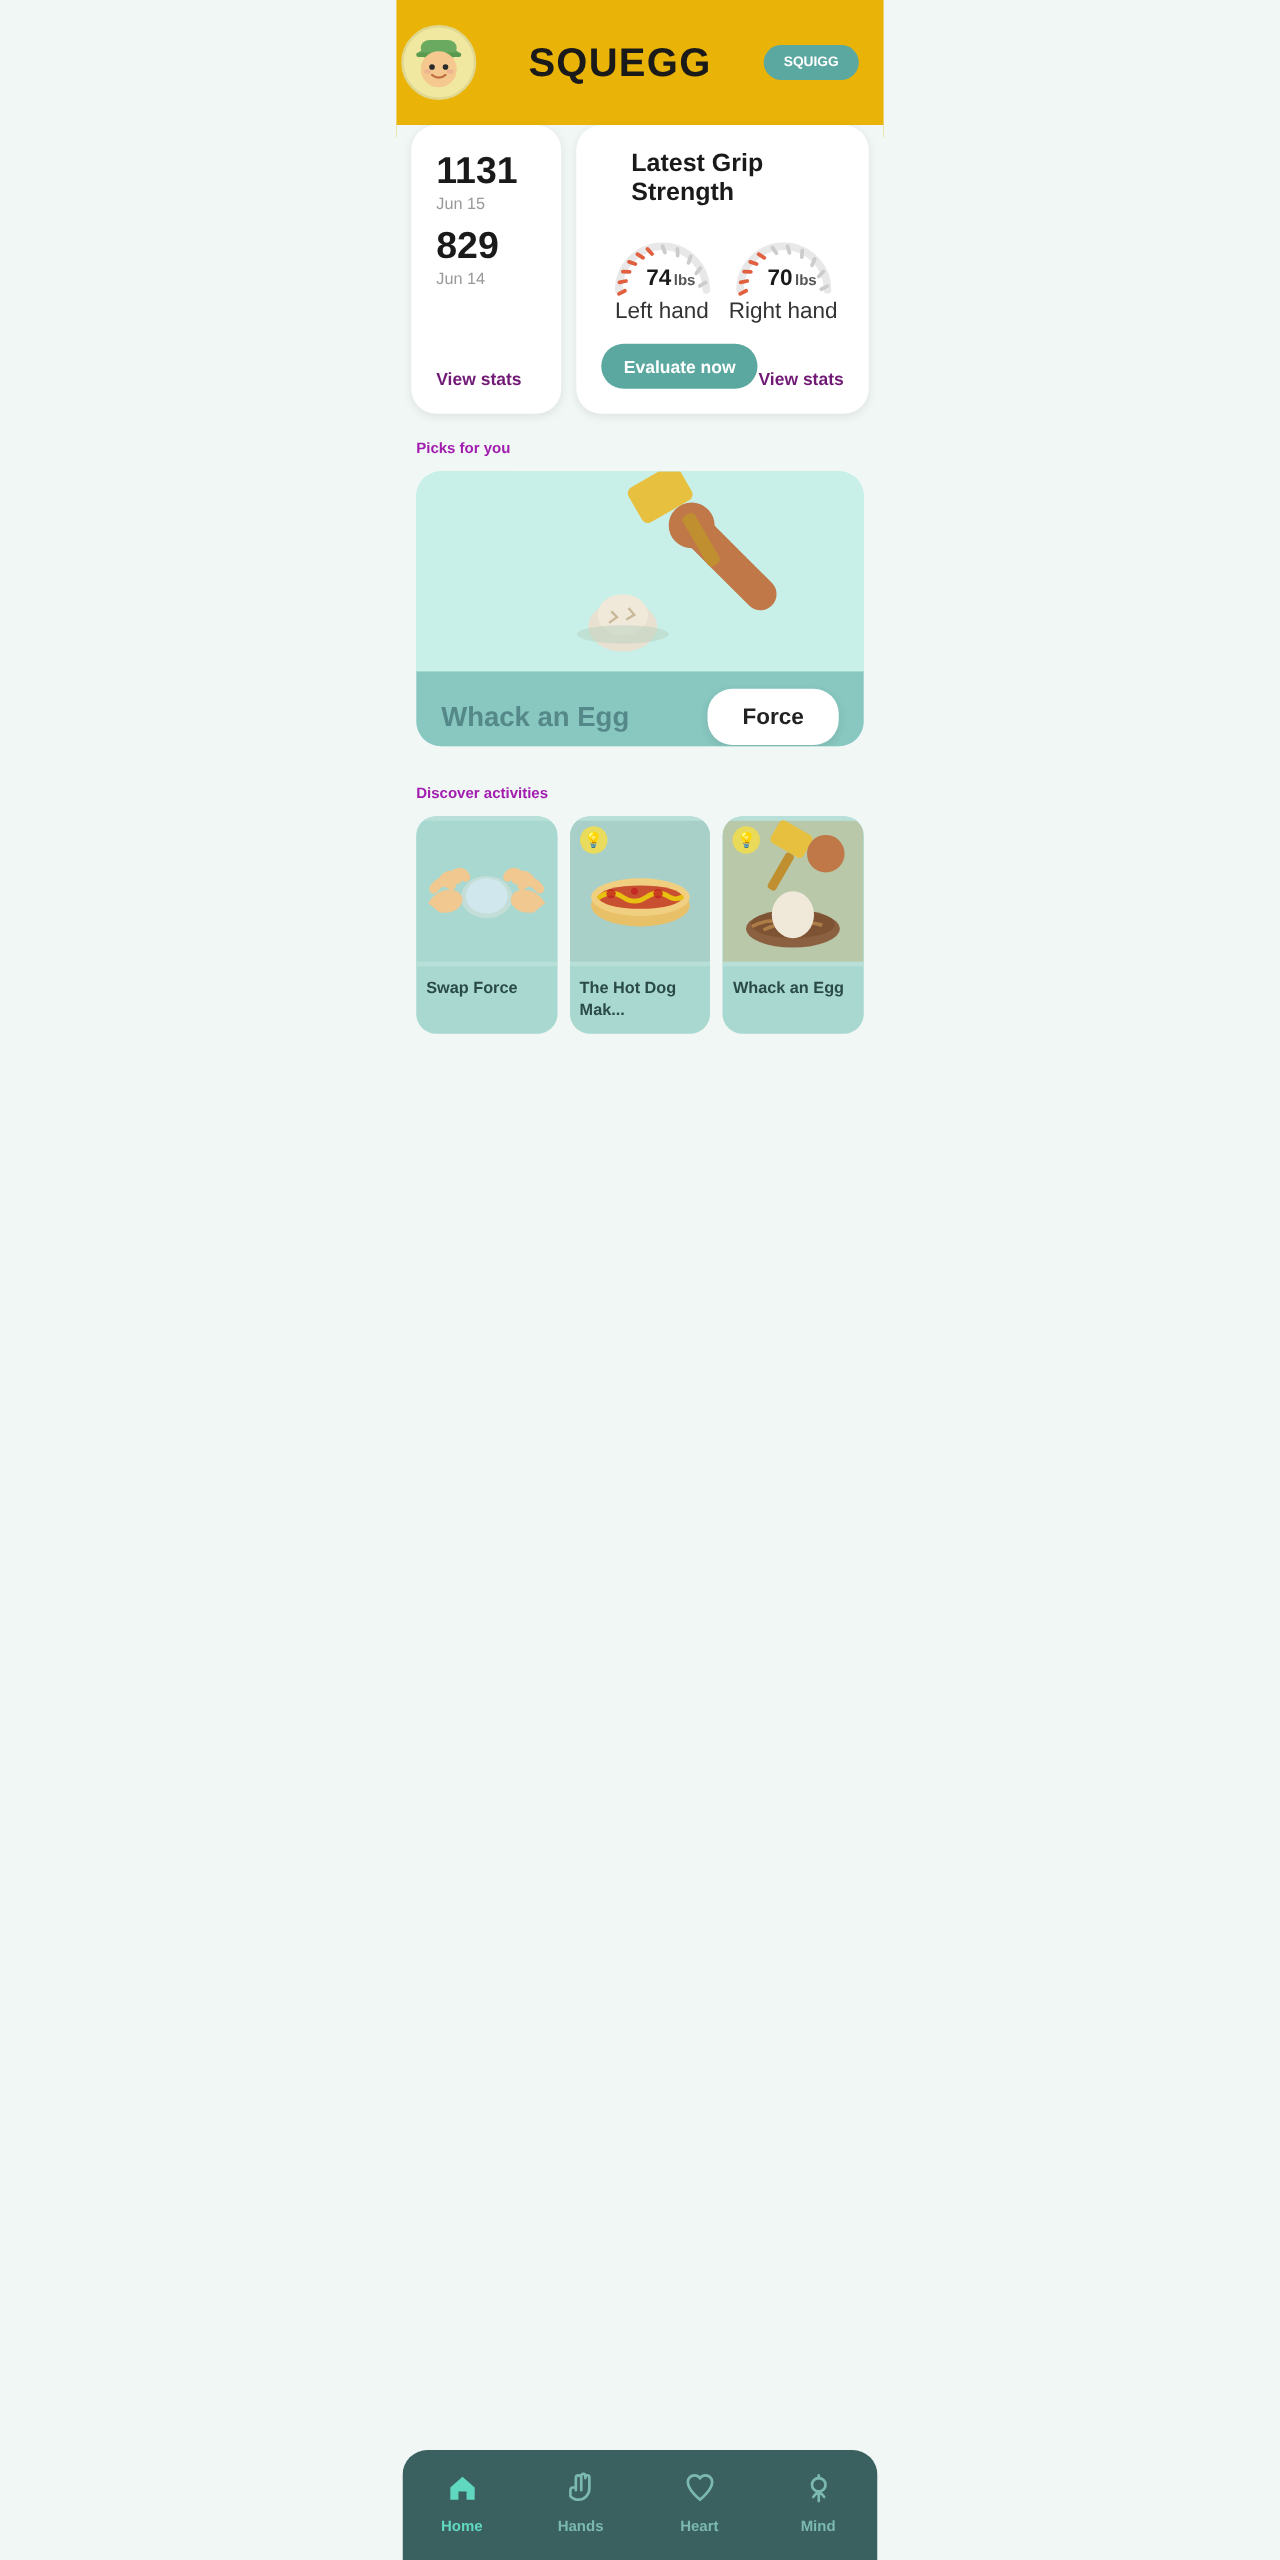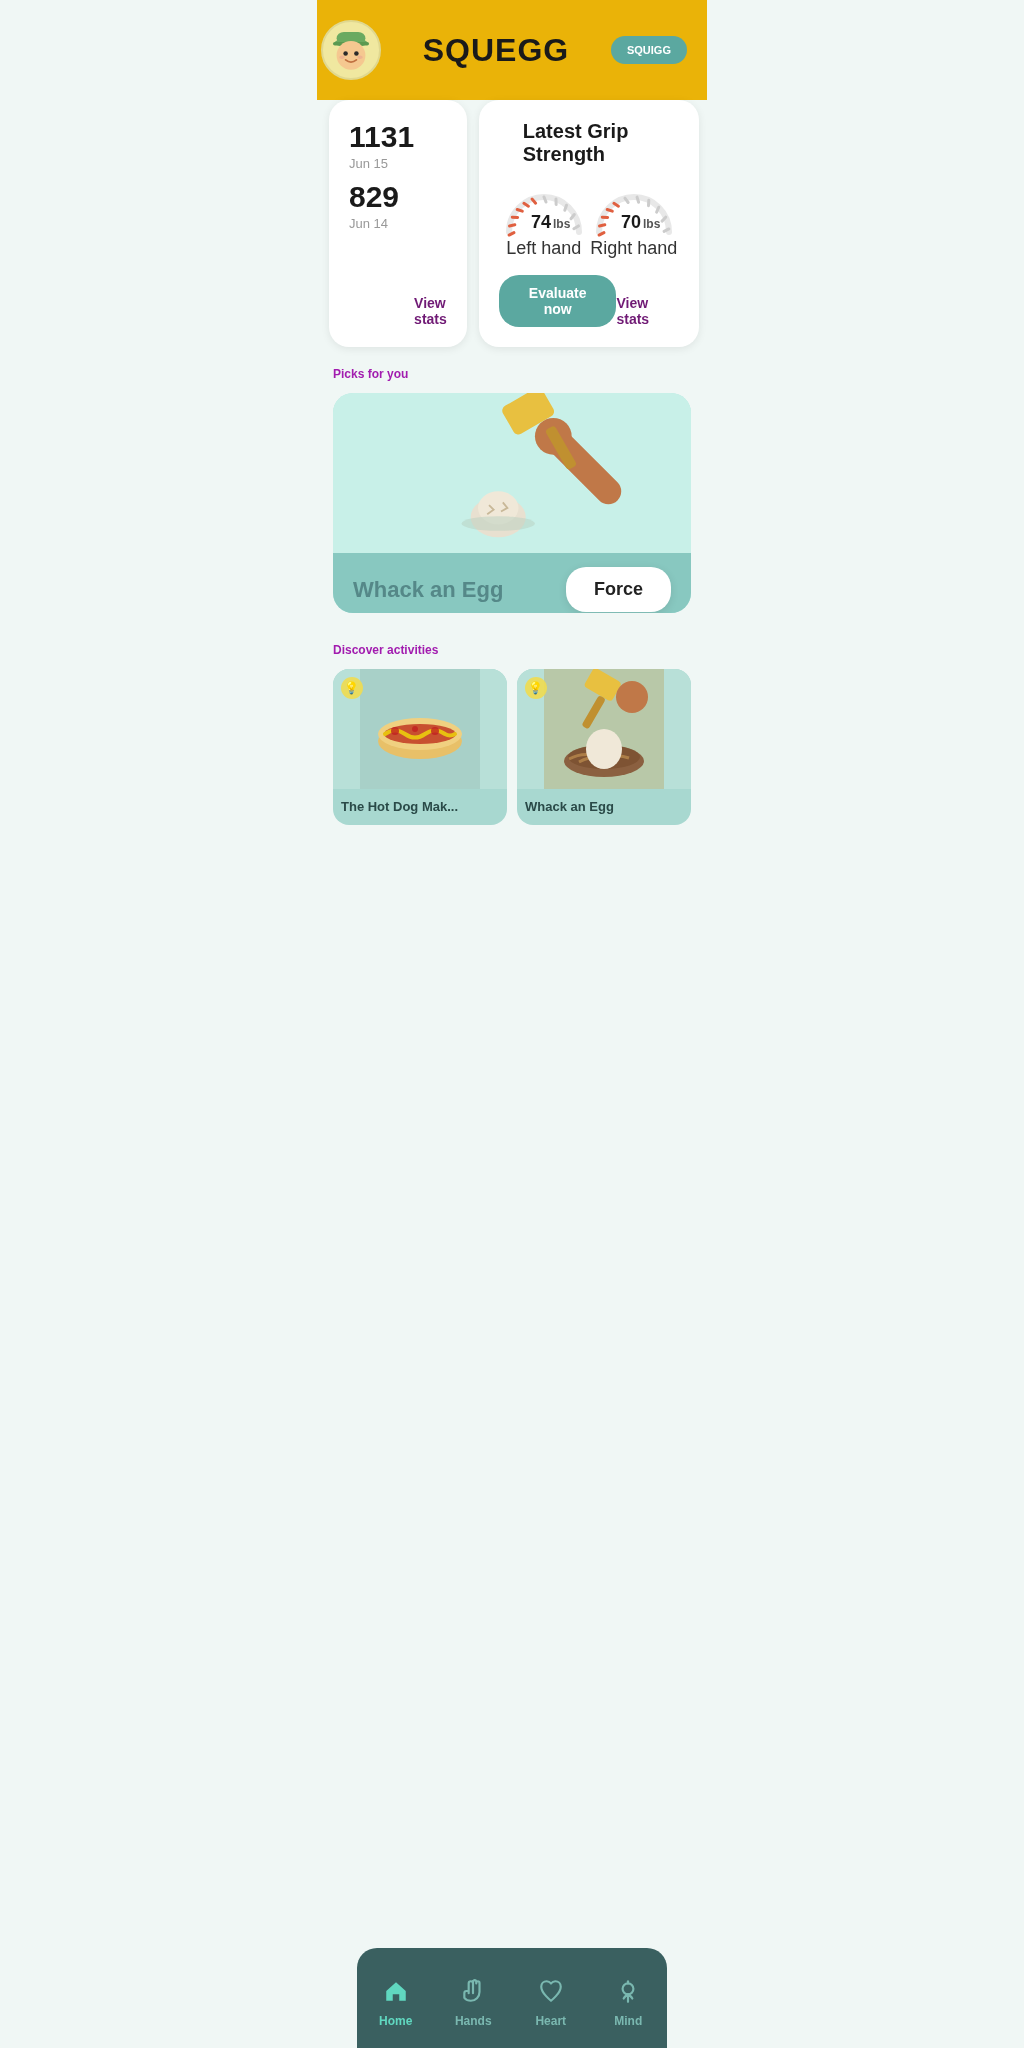--- a/index.html
+++ b/index.html
@@ -70,21 +70,21 @@
     .card {
       background: white;
       border-radius: 20px;
       padding: 20px;
       box-shadow: 0 2px 8px rgba(0,0,0,0.08);
     }
 
     .score-card {
       flex: 0 0 120px;
       display: flex;
-      flex-direction: row;
+      flex-direction: column;
       justify-content: space-between;
       min-height: 200px;
     }
 
     .score-entry {
       margin-bottom: 8px;
     }
 
     .score-value {
       font-size: 30px;
@@ -270,26 +270,26 @@
       font-size: 12px;
       z-index: 2;
     }
 
     
     .bottom-nav {
       position: fixed;
       bottom: 0;
       left: 50%;
       transform: translateX(-50%);
-      width: 310px;
+      width: 380px;
       background: #3a6060;
       display: flex;
       justify-content: space-around;
       align-items: center;
-      padding: 30px 0 20px 0;
+      padding: 17px 0 20px 0;
       border-radius: 20px 20px 0 0;
     }
 
     .nav-item {
       display: flex;
       flex-direction: column;
       align-items: center;
       gap: 4px;
       cursor: pointer;
       flex: 1;
@@ -461,20 +461,44 @@
     </div>
   </div>
 </div>
 
 <div class="section" style="padding-bottom:0;">
   <div class="section-title">Discover activities</div>
 </div>
 
 <div class="activities-grid">
 
+  <div class="activity-card">
+    <div class="activity-illustration">
+      <svg viewBox="0 0 120 120" style="width:100%;height:100%">
+        <rect width="120" height="120" fill="#a8d8d0"></rect>
+
+        <ellipse cx="60" cy="65" rx="22" ry="18" fill="#c8e0d8" opacity="0.8"></ellipse>
+
+        <path d="M 10 70 Q 20 55 35 60 Q 42 65 38 72 Q 32 80 20 78 Z" fill="#f0c890"></path>
+        <path d="M 15 58 Q 22 48 30 55" stroke="#f0c890" stroke-width="8" stroke-linecap="round" fill="none"></path>
+        <path d="M 22 52 Q 28 42 35 50" stroke="#f0c890" stroke-width="8" stroke-linecap="round" fill="none"></path>
+        <path d="M 30 48 Q 38 40 42 48" stroke="#f0c890" stroke-width="8" stroke-linecap="round" fill="none"></path>
+
+        <path d="M 110 70 Q 100 55 85 60 Q 78 65 82 72 Q 88 80 100 78 Z" fill="#f0c890"></path>
+        <path d="M 105 58 Q 98 48 90 55" stroke="#f0c890" stroke-width="8" stroke-linecap="round" fill="none"></path>
+        <path d="M 98 52 Q 92 42 85 50" stroke="#f0c890" stroke-width="8" stroke-linecap="round" fill="none"></path>
+        <path d="M 90 48 Q 82 40 78 48" stroke="#f0c890" stroke-width="8" stroke-linecap="round" fill="none"></path>
+
+        <ellipse cx="60" cy="64" rx="18" ry="15" fill="#d0e8f0" opacity="0.9"></ellipse>
+      </svg>
+    </div>
+    <div class="activity-footer">
+      <span class="activity-name">Swap Force</span>
+    </div>
+  </div>
 
   <div class="activity-card" style="position:relative;">
     <div class="bulb-icon">💡</div>
     <div class="activity-illustration">
       <svg viewBox="0 0 120 120" style="width:100%;height:100%">
         <rect width="120" height="120" fill="#a8d0c8"></rect>
 
         <ellipse cx="60" cy="72" rx="42" ry="18" fill="#e8c068"></ellipse>
         <ellipse cx="60" cy="65" rx="42" ry="16" fill="#f0d080"></ellipse>
 

